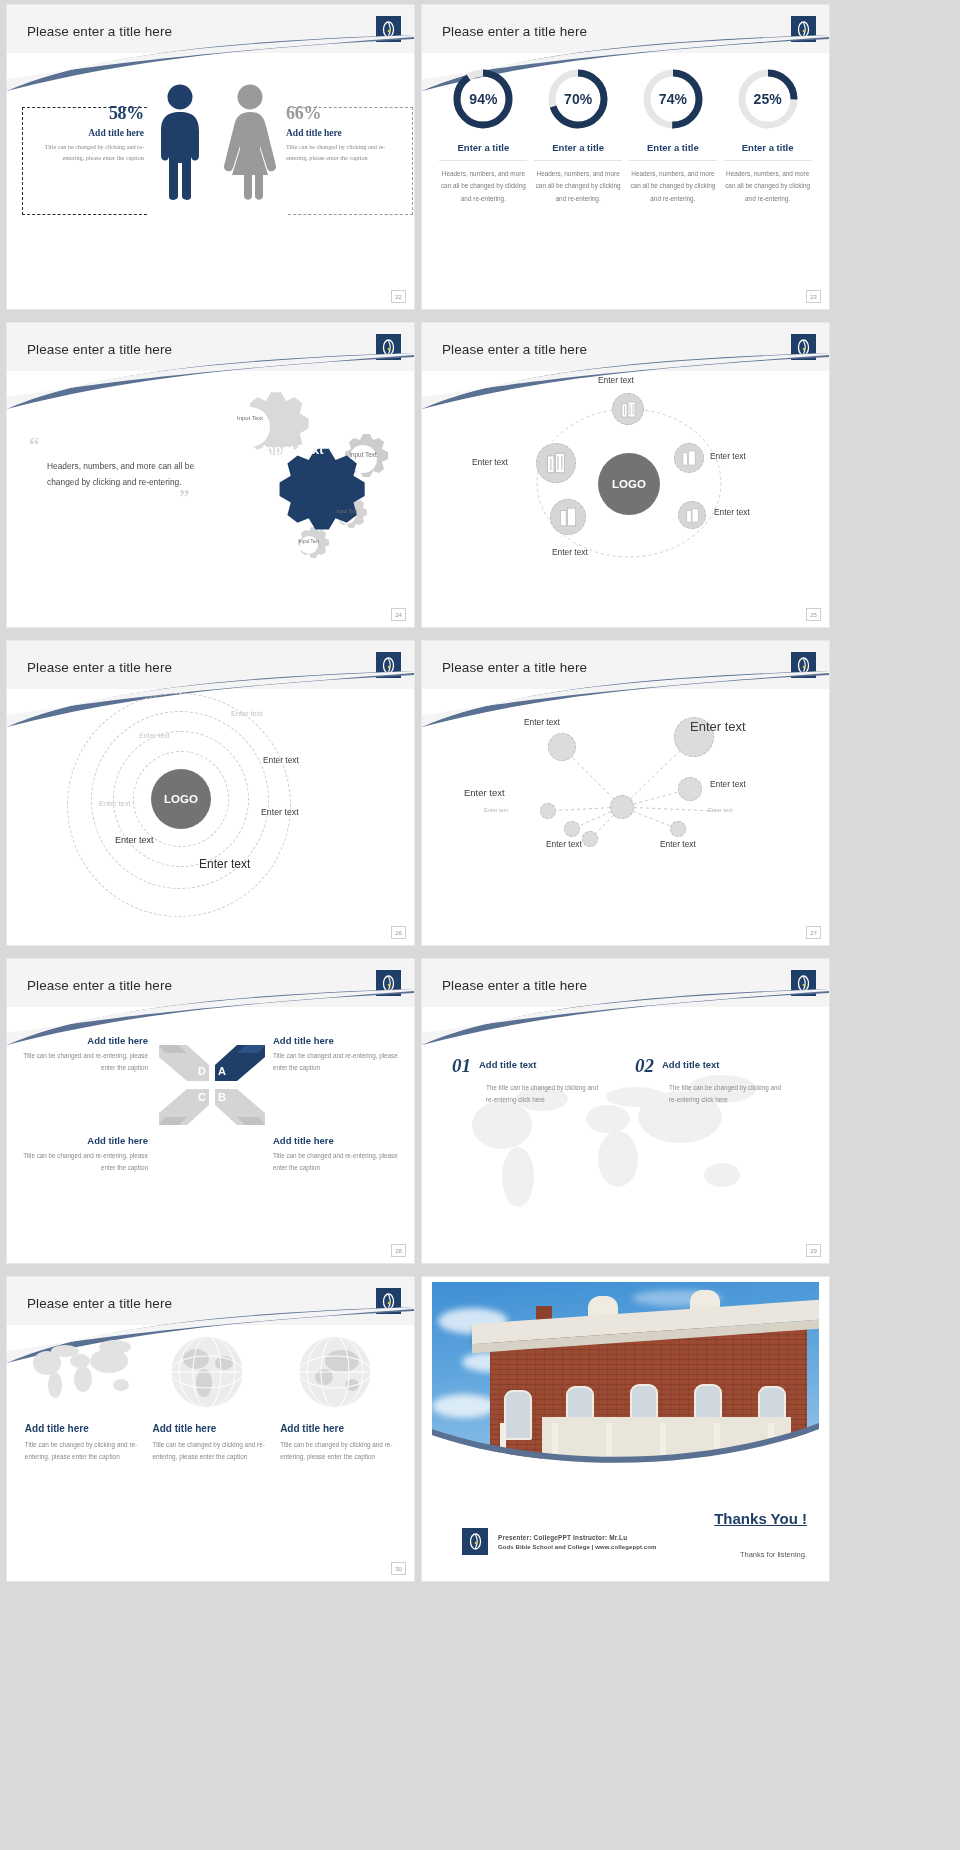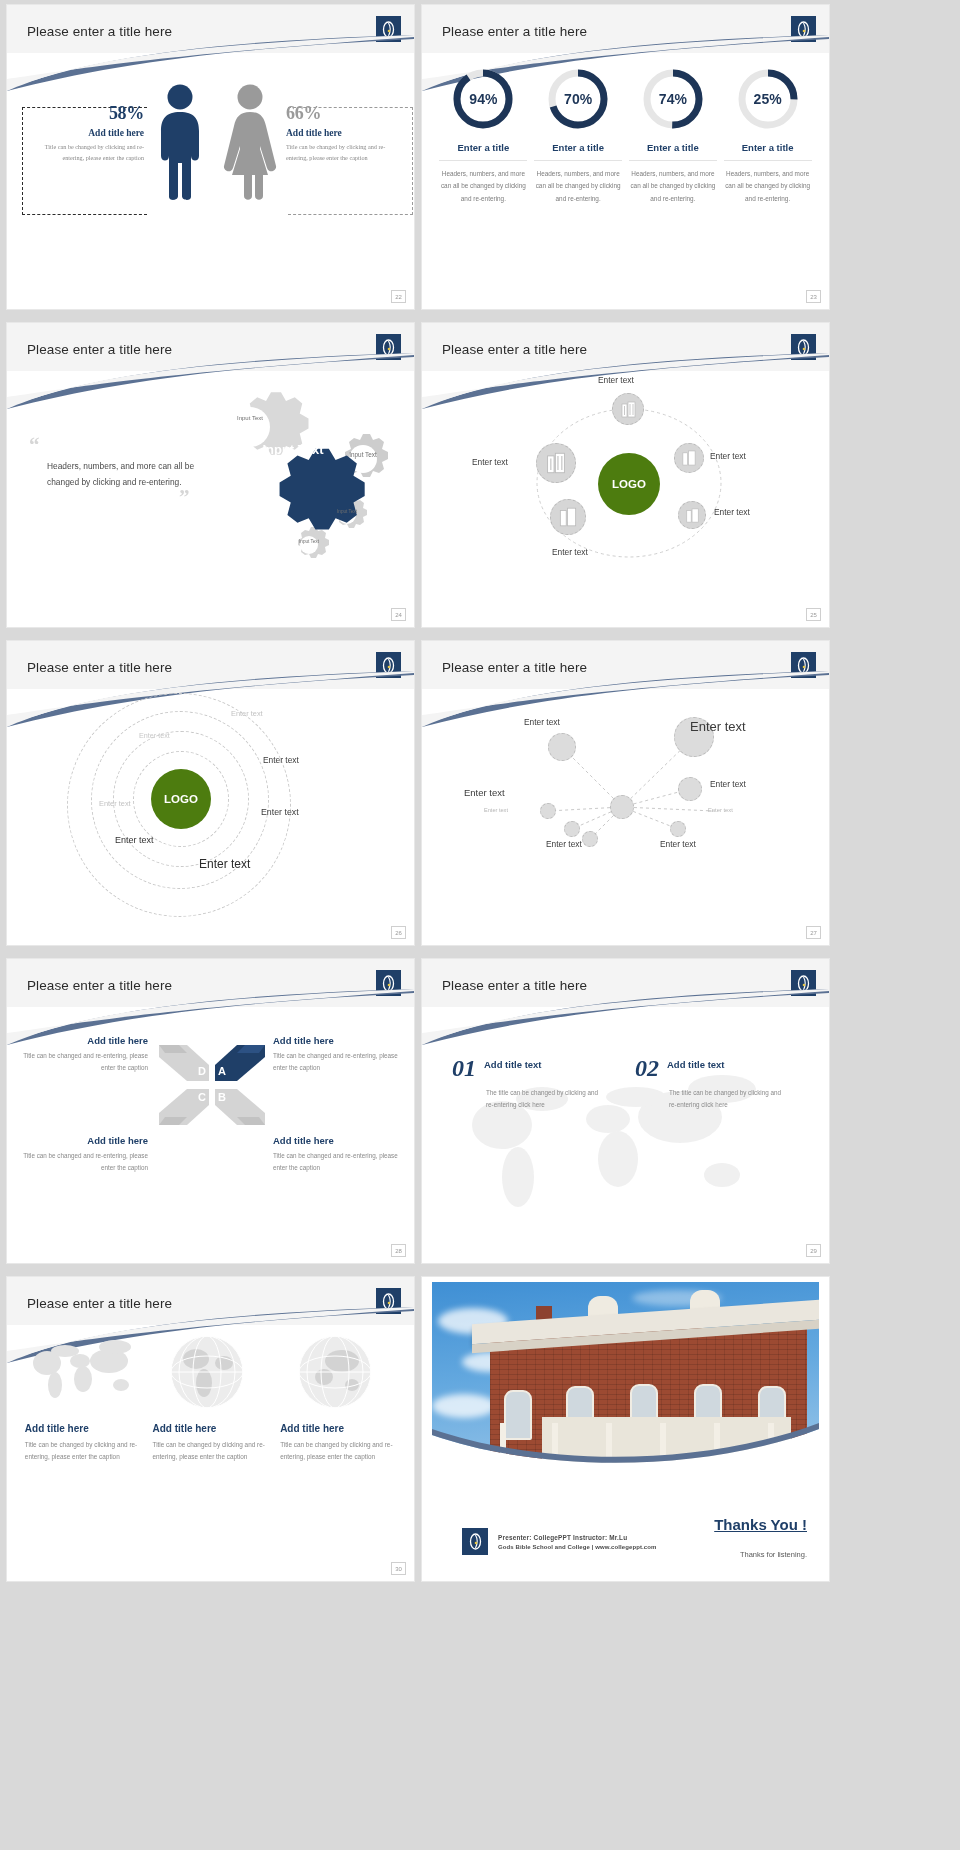--- a/index.html
+++ b/index.html
@@ -84,38 +84,38 @@
   .qmark-end{margin-left:150px;}
   .gear-area{position:absolute;left:182px;top:10px;width:225px;height:190px;}
   .gear-lbl{position:absolute;text-align:center;color:#6e6e6e;font-size:6px;line-height:1.25;}
   .gear-lbl.big{color:#ffffff;font-size:13px;font-weight:bold;line-height:1.15;}
   .gear-lbl.med{font-size:6.4px;}
 
   
   .hub{position:absolute;left:0;top:0;width:100%;height:100%;}
   .hub-lbl{position:absolute;font-size:8.4px;color:#3b3b3b;white-space:nowrap;}
   .node{position:absolute;border-radius:50%;background:#d6d6d6;border:1px dashed #b9b9b9;display:flex;align-items:center;justify-content:center;}
-  .core{position:absolute;border-radius:50%;background:#4d7c0f;color:#fff;display:flex;align-items:center;justify-content:center;font-weight:bold;}
+  .core{position:absolute;border-radius:50%;background:#737373;color:#fff;display:flex;align-items:center;justify-content:center;font-weight:bold;}
 
   
   .ring{position:absolute;border:1px dashed #c9c9c9;border-radius:50%;}
   .r-lbl{position:absolute;white-space:nowrap;}
 
   
   .net-lbl{position:absolute;white-space:nowrap;color:#3b3b3b;}
   .net-node{position:absolute;border-radius:50%;background:#dcdcdc;border:1px dashed #bdbdbd;}
 
   
   .q-col{position:absolute;width:125px;}
   .q-h{font-size:9.5px;font-weight:bold;color:#1f3f68;}
   .q-p{font-size:6.3px;color:#8a8a8a;line-height:1.95;margin-top:4px;}
 
   
   .wm{position:absolute;left:0;top:0;width:100%;height:100%;opacity:.55;}
-  .num{font-size:24px;font-weight:bold;color:#1f3f68;font-style:italic;font-family:"Liberation Serif",serif;}
+  .num{font-size:19px;font-weight:bold;color:#1f3f68;font-style:italic;font-family:"Liberation Serif",serif;}
   .n-h{font-size:9.5px;font-weight:bold;color:#1f3f68;}
   .n-p{font-size:6.3px;color:#8a8a8a;line-height:1.9;margin-top:5px;}
 
   
   .globe-row{position:absolute;left:0;top:8px;width:100%;display:flex;justify-content:space-around;padding:0 12px;}
   .globe-cell{width:116px;text-align:left;}
   .g-h{font-size:10px;font-weight:bold;color:#1f3f68;margin-top:8px;}
   .g-p{font-size:6.4px;color:#8a8a8a;line-height:1.95;margin-top:5px;}
 
   
@@ -134,21 +134,21 @@
   .porch{position:absolute;left:52px;right:16px;bottom:0;height:58px;background:#e9e5da;}
   .colm{position:absolute;bottom:0;width:6px;height:52px;background:#f3efe6;}
   .dormer{position:absolute;width:30px;height:26px;background:#efebe1;border-radius:12px 12px 0 0;}
   .curve-mask{position:absolute;left:0;bottom:0;width:100%;height:80px;}
   .footer-credit{position:absolute;left:40px;bottom:26px;display:flex;align-items:center;gap:10px;}
   .fc-logo{width:26px;height:27px;background:#1f3f68;display:flex;align-items:center;justify-content:center;}
   .fc-l1{font-size:6.4px;font-weight:bold;color:#4a4a4a;letter-spacing:.2px;}
   .fc-l2{font-size:6px;font-weight:bold;color:#4a4a4a;margin-top:3px;letter-spacing:.1px;}
   .thanks{position:absolute;right:22px;bottom:22px;text-align:right;}
   .thanks-h{font-size:15px;font-weight:bold;color:#1f3f68;text-decoration:underline;}
-  .thanks-p{font-size:7.5px;color:#5a5a5a;margin-top:17px;}
+  .thanks-p{font-size:7.5px;color:#5a5a5a;margin-top:23px;}
 </style>
 </head>
 <body>
 
 <div class="grid">
 
   <div class="slide">
     <div class="hdr"></div>
     <div class="hdr-title">Please enter a title here</div>
     <div class="logo-box">

